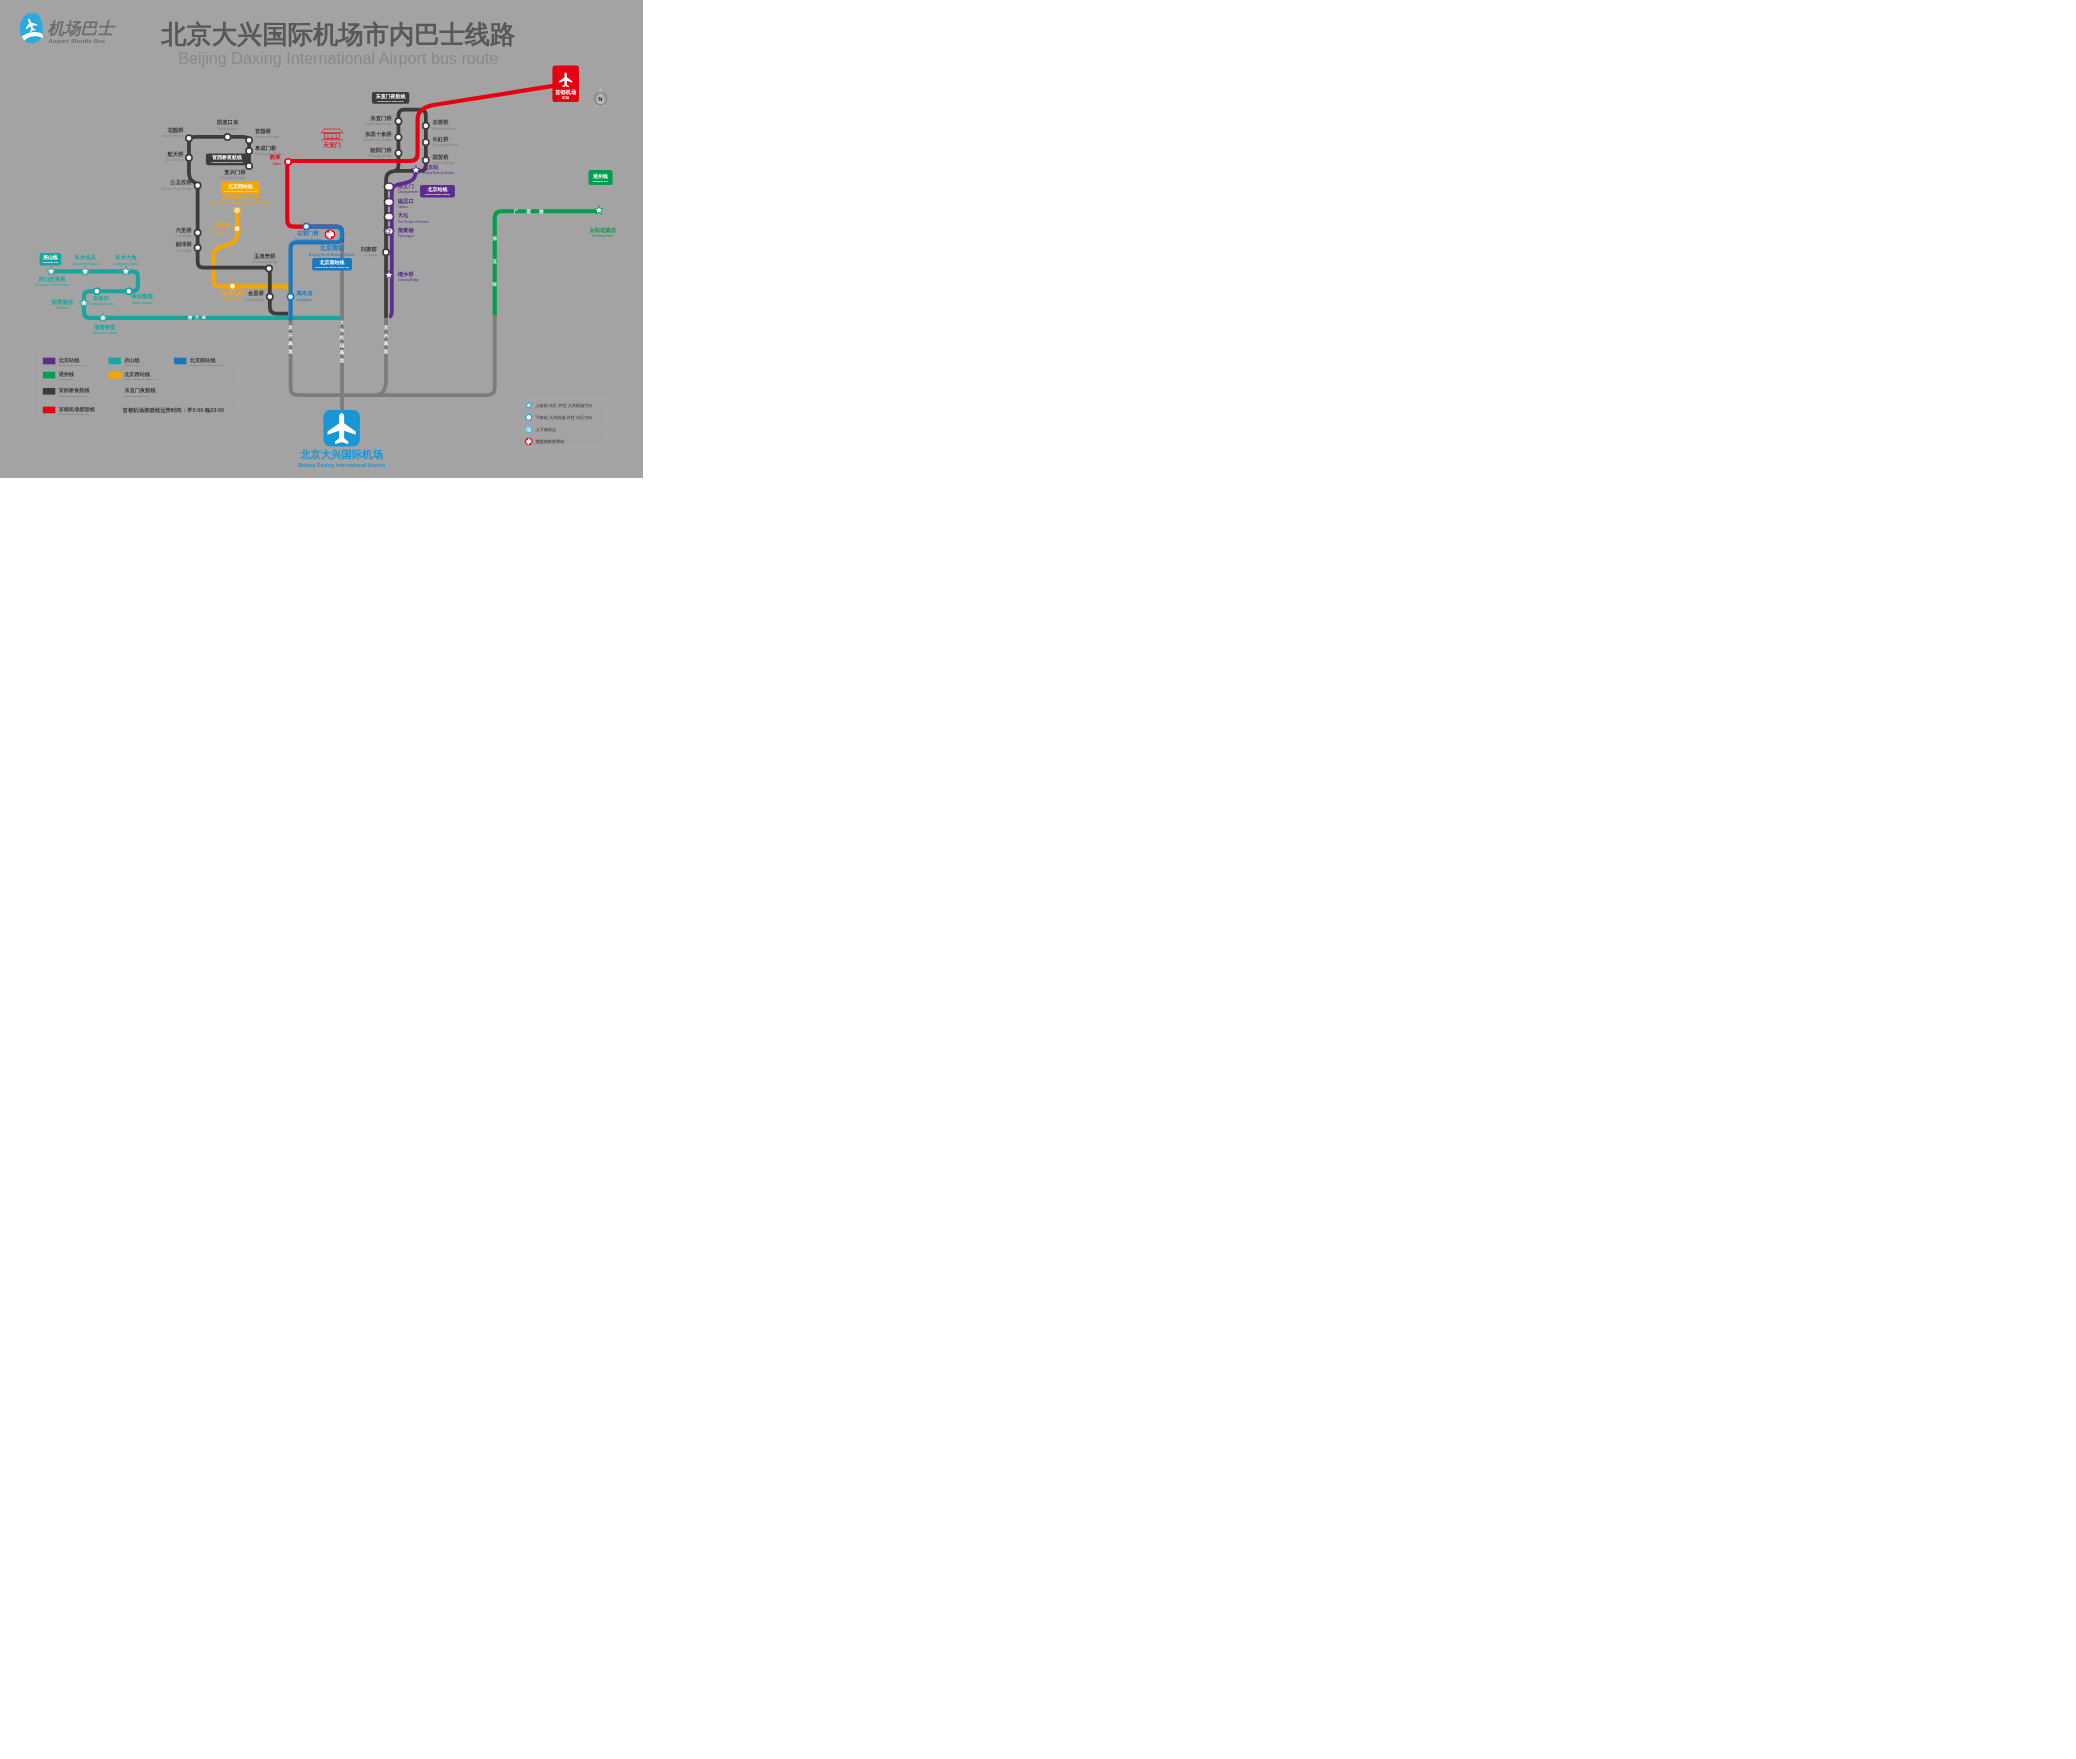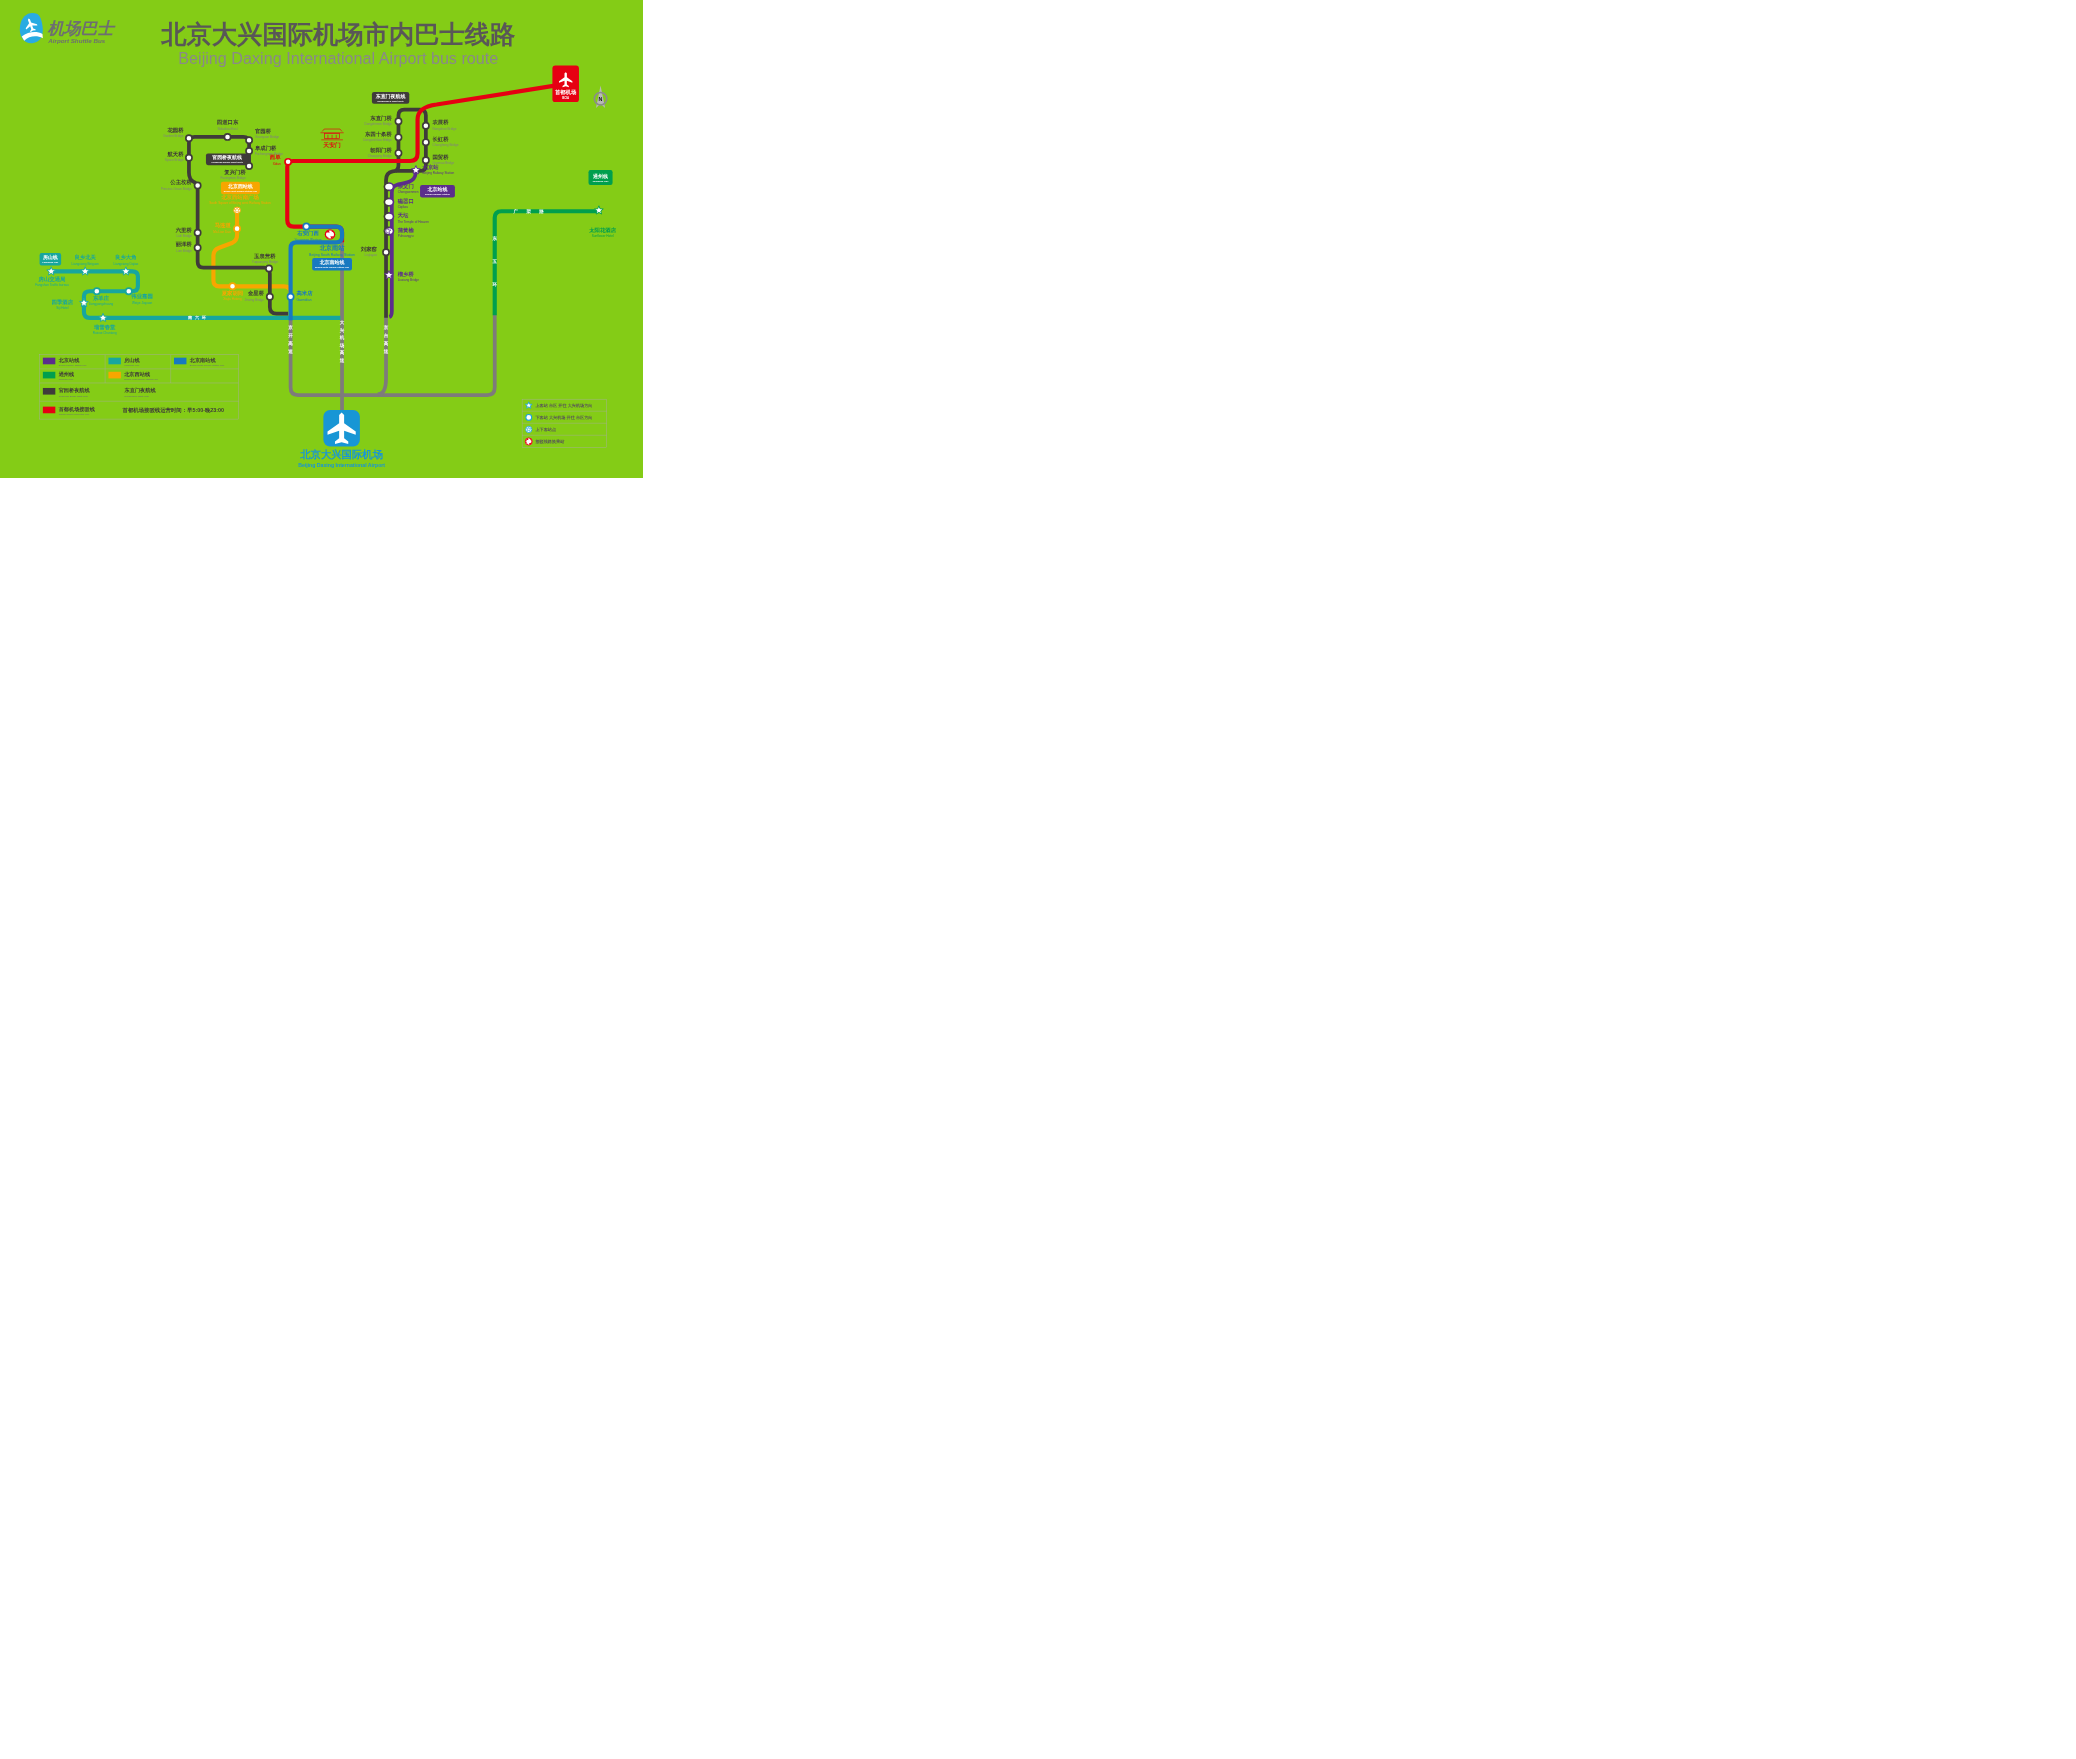--- a/index.html
+++ b/index.html
@@ -1,16 +1,16 @@
 <!DOCTYPE html>
 <html style="font-size:6.6px"><head>
 <meta charset="utf-8">
 <style>
   html,body{margin:0;padding:0;background:#ffffff;}
-  #stage{position:relative;width:643px;height:478px;background:#84cc16;overflow:hidden;}
+  #stage{position:relative;width:643px;height:478px;background:#a3a3a3;overflow:hidden;}
   svg{position:absolute;left:0;top:0;}
   text{font-family:"Liberation Sans", sans-serif;}
 </style>
 </head>
 <body>
 
 <div id="stage">
 <svg id="map" width="643" height="478" viewBox="0 0 1549 1152">
 
   <g>

